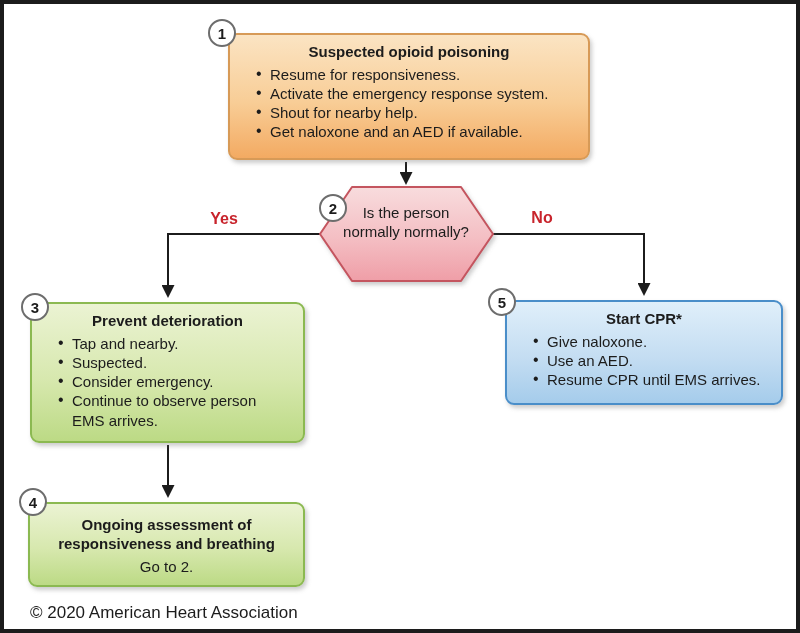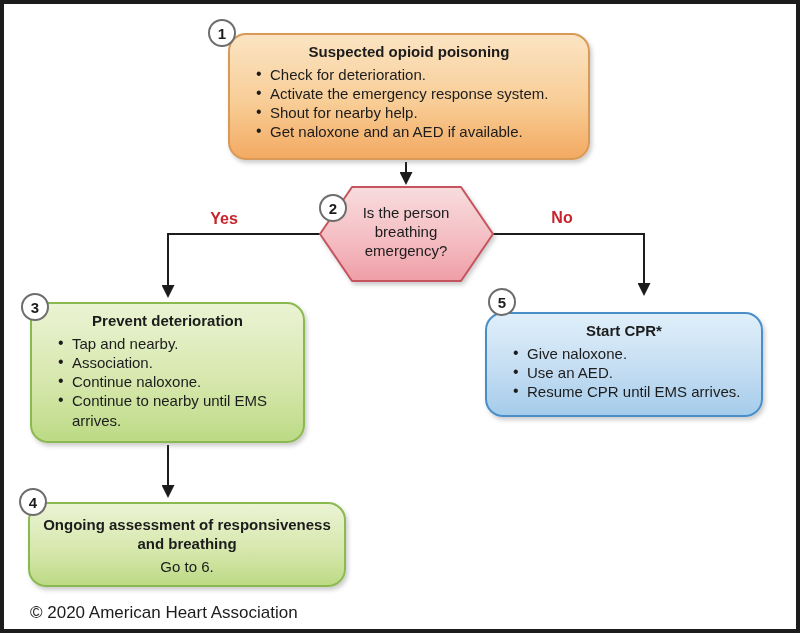--- a/index.html
+++ b/index.html
@@ -18,21 +18,21 @@
   .connector-svg {
     position: absolute;
     left: 0; top: 0;
     width: 792px; height: 625px;
     z-index: 1;
   }
 
   .flow-box {
     position: absolute;
     z-index: 2;
-    border-radius: 18px;
+    border-radius: 9px;
     box-shadow: 2px 3px 4px rgba(110,110,110,0.35);
     padding: 8px 10px 8px 10px;
   }
   .box-orange {
     background: linear-gradient(to bottom, #FBE4C3 0%, #F8CD96 55%, #F3AA62 100%);
     border: 2px solid #D79A57;
   }
   .box-green {
     background: linear-gradient(to bottom, #EBF3D3 0%, #D7E8AE 55%, #BCDA85 100%);
     border: 2px solid #8BB951;
@@ -106,35 +106,35 @@
   .branch-label {
     position: absolute;
     z-index: 2;
     width: 60px;
     text-align: center;
     font-weight: bold;
     font-size: 16px;
     color: #C8242C;
   }
   .label-yes { left: 190px; top: 206px; }
-  .label-no  { left: 528px; top: 205px; }
+  .label-no  { left: 508px; top: 205px; }
 
   .copyright {
     position: absolute;
     z-index: 2;
     left: 26px; top: 599px;
     font-size: 17px;
     color: #1c1c1c;
   }
 
   
   .box-step1 { left: 224px; top: 29px;  width: 362px; height: 127px; }
   .box-step3 { left: 26px;  top: 298px; width: 275px; height: 141px; }
-  .box-step4 { left: 24px;  top: 498px; width: 318px; height: 85px; padding-top: 12px; }
-  .box-step5 { left: 481px; top: 296px; width: 278px; height: 105px; margin-top: 12px; }
+  .box-step4 { left: 24px;  top: 498px; width: 277px; height: 85px; padding-top: 12px; }
+  .box-step5 { left: 501px; top: 296px; width: 278px; height: 105px; }
 
   .circle-1 { left: 204px; top: 15px; }
   .circle-2 { left: 315px; top: 190px; }
   .circle-3 { left: 17px;  top: 289px; }
   .circle-4 { left: 15px;  top: 484px; }
   .circle-5 { left: 484px; top: 284px; }
 </style>
 </head>
 <body>
 
@@ -162,45 +162,45 @@
     <path d="M487,230 H640 V290" fill="none" stroke="#1c1c1c" stroke-width="2" marker-end="url(#arrow)"></path>
 
     <path d="M164,441 V492" fill="none" stroke="#1c1c1c" stroke-width="2" marker-end="url(#arrow)"></path>
 
     <polygon points="316,230 348,183 457,183 489,230 457,277 348,277" fill="url(#hexgrad)" stroke="#C4545E" stroke-width="2" stroke-linejoin="round" filter="url(#softshadow)"></polygon>
   </svg>
 
   <div class="flow-box box-orange box-step1">
     <div class="box-title">Suspected opioid poisoning</div>
     <ul class="bullets">
-        <li>Check for deterioration.</li>
+        <li>Resume for responsiveness.</li>
         <li>Activate the emergency response system.</li>
         <li>Shout for nearby help.</li>
         <li>Get naloxone and an AED if available.</li>
       </ul>
   </div>
 
-  <div class="hex-text">Is the person breathing emergency?</div>
+  <div class="hex-text">Is the person normally normally?</div>
 
   <div class="branch-label label-yes">Yes</div>
   <div class="branch-label label-no">No</div>
 
   <div class="flow-box box-green box-step3">
     <div class="box-title">Prevent deterioration</div>
     <ul class="bullets">
         <li>Tap and nearby.</li>
-        <li>Association.</li>
-        <li>Continue naloxone.</li>
-        <li>Continue to nearby until EMS arrives.</li>
+        <li>Suspected.</li>
+        <li>Consider emergency.</li>
+        <li>Continue to observe person EMS arrives.</li>
       </ul>
   </div>
 
   <div class="flow-box box-green box-step4">
     <div class="box-title">Ongoing assessment of responsiveness and breathing</div>
-    <div class="box-note">Go to 6.</div>
+    <div class="box-note">Go to 2.</div>
   </div>
 
   <div class="flow-box box-blue box-step5">
     <div class="box-title">Start CPR*</div>
     <ul class="bullets">
         <li>Give naloxone.</li>
         <li>Use an AED.</li>
         <li>Resume CPR until EMS arrives.</li>
       </ul>
   </div>

